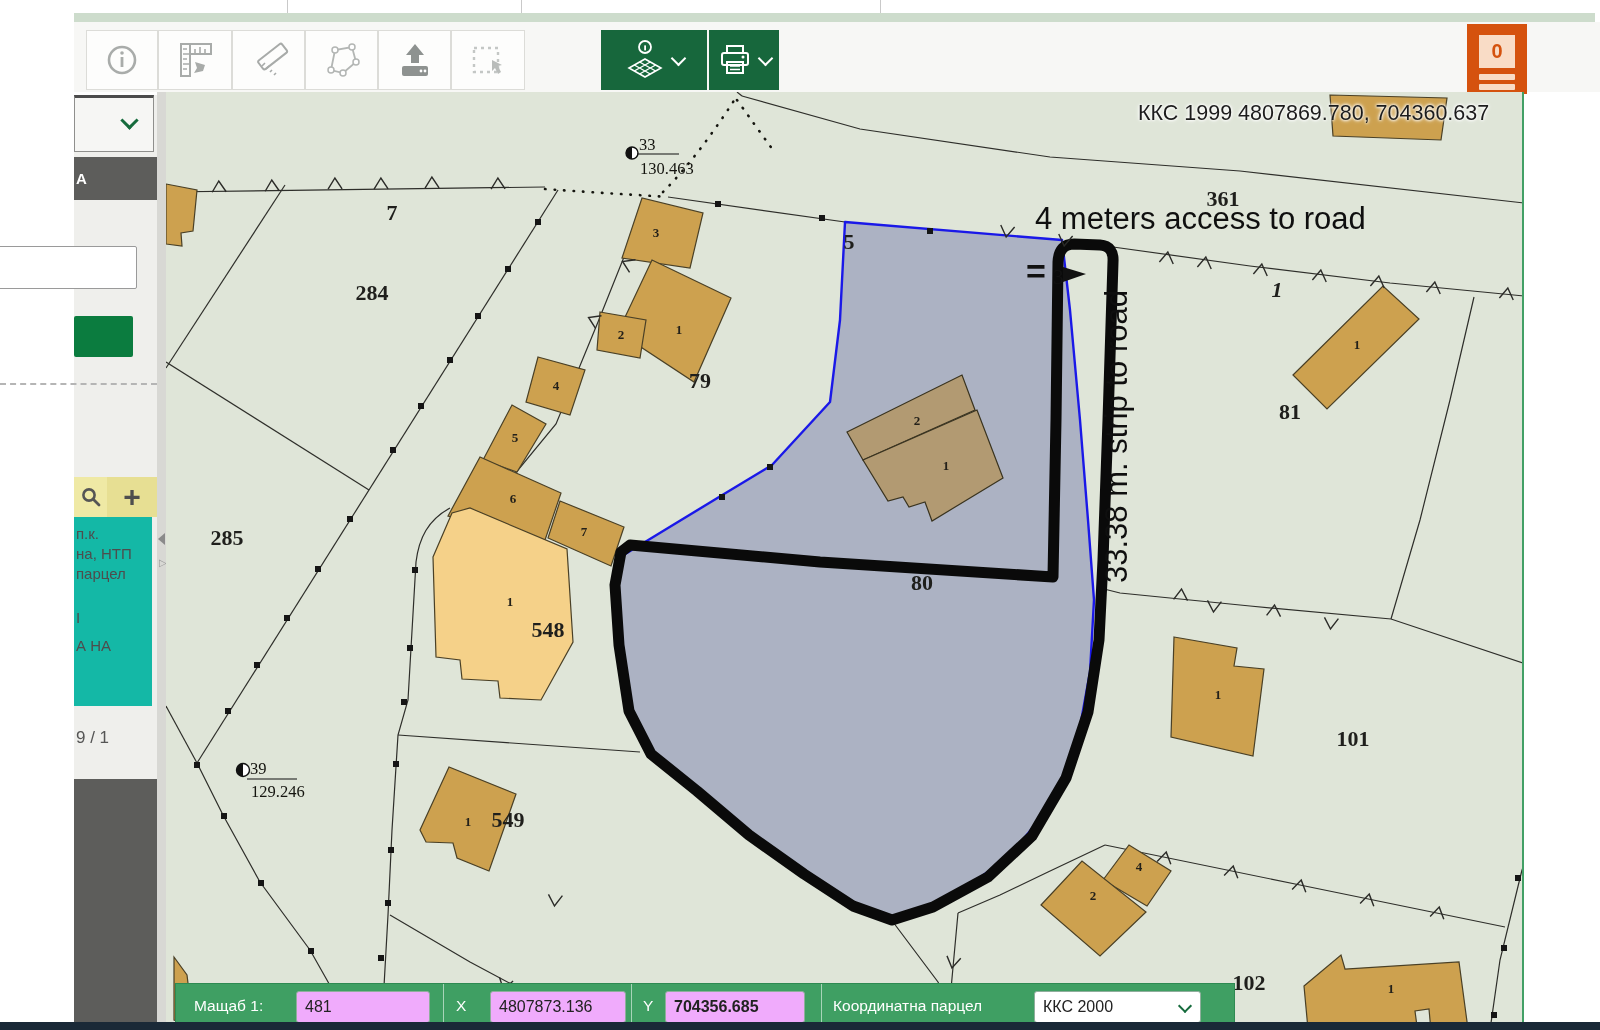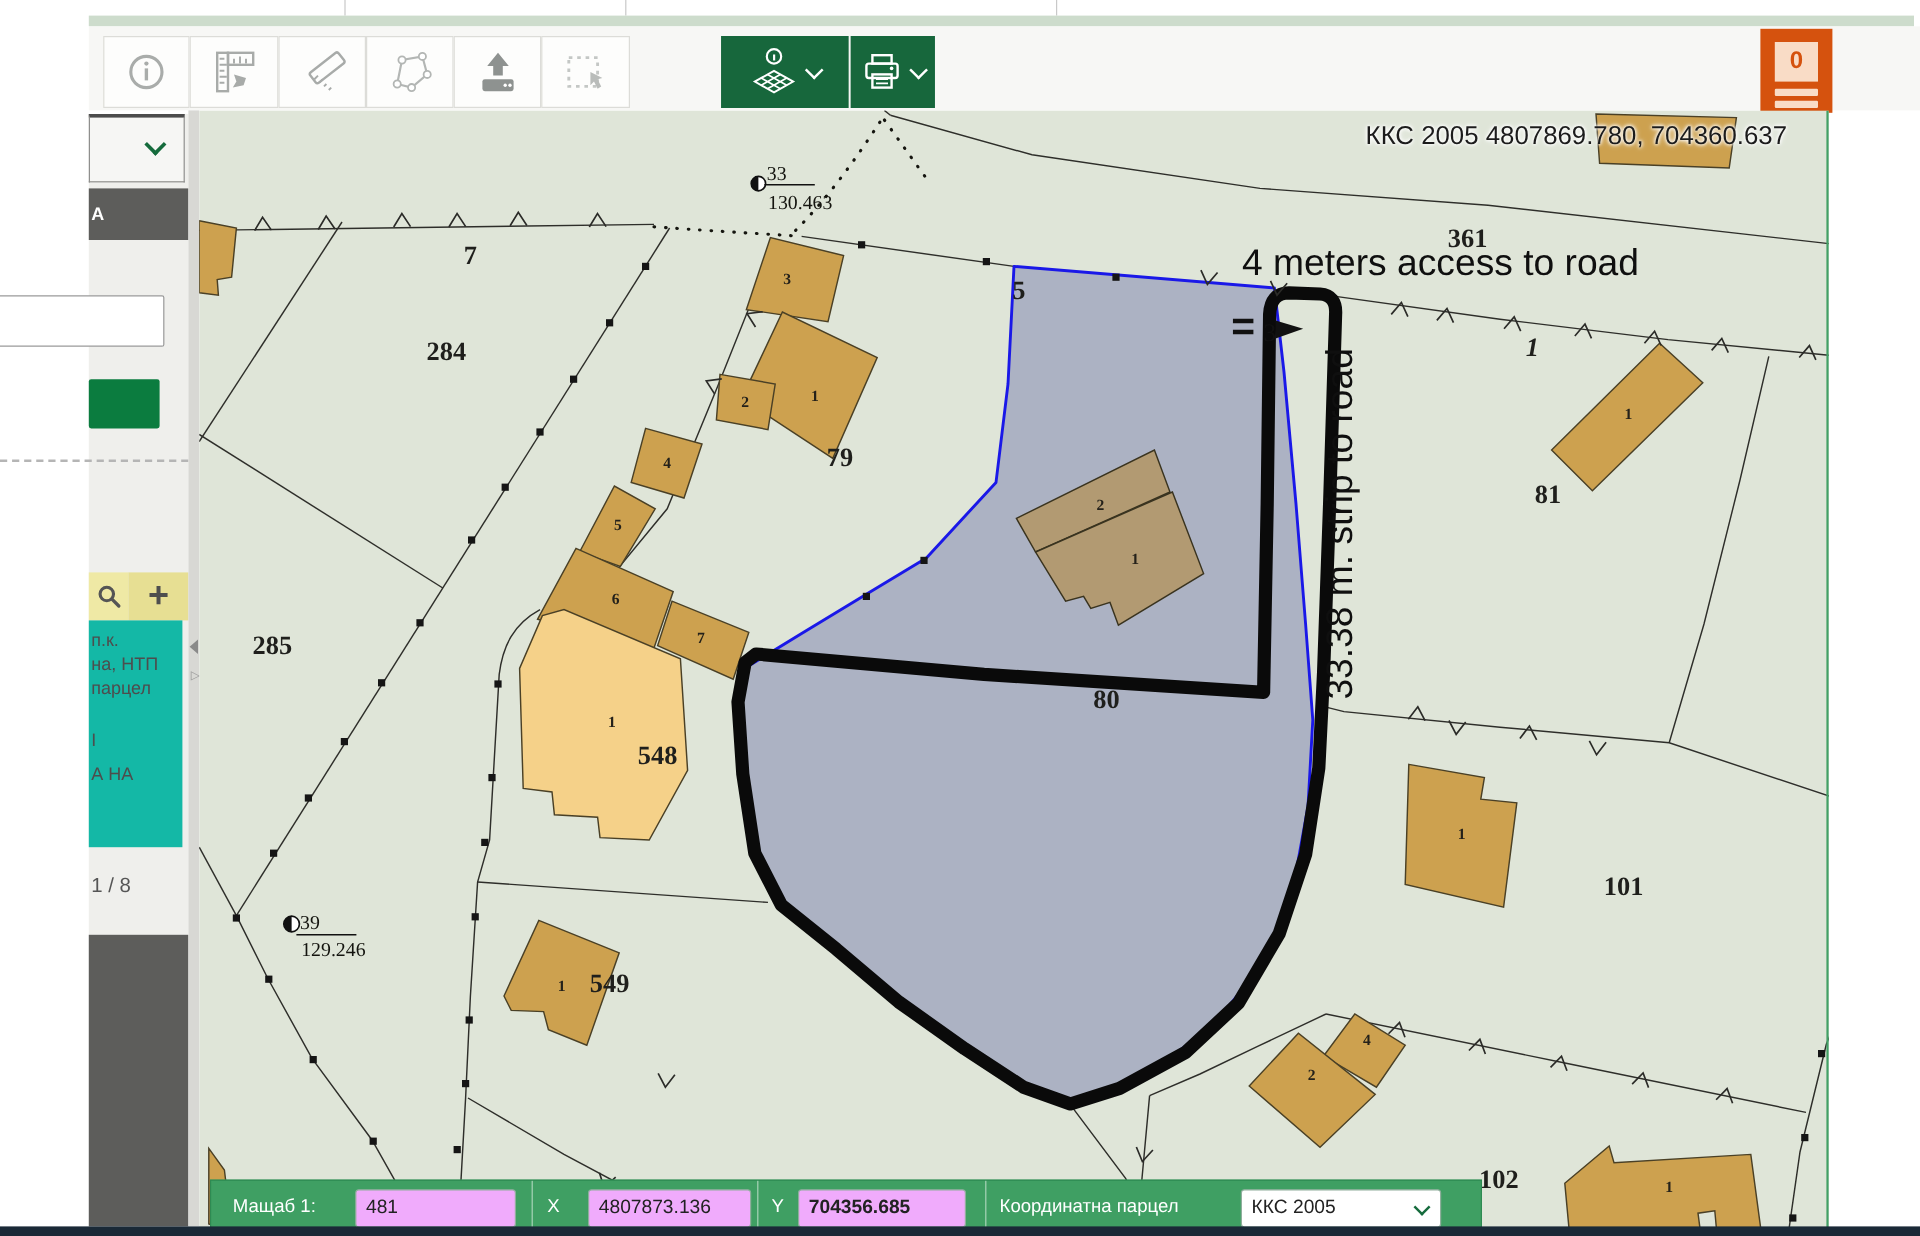--- a/index.html
+++ b/index.html
@@ -177,21 +177,21 @@
   </div>
   <div id="pluscell">+</div>
 </div>
 <div class="abs" id="yellowBlock">
   <div style="top:8px">п.к.</div>
   <div style="top:28px">на, НТП</div>
   <div style="top:48px">парцел</div>
   <div style="top:92px">І</div>
   <div style="top:120px">А НА</div>
 </div>
-<div class="abs" id="pager">1 / 8</div>
+<div class="abs" id="pager">9 / 1</div>
 <div class="abs" id="sideDark"></div>
 <div class="abs" id="divider"></div>
 <div class="tri-left"></div>
 <div class="tri-right">▷</div>
 
 <svg class="abs" id="map" viewBox="166 92 1358 938">
   <defs>
     <path id="tick" d="M-7 5 L0 -6 L7 5" fill="none" stroke="#2b2b28" stroke-width="1.4"></path>
     <rect id="sq" x="-3" y="-3" width="6" height="6" fill="#151515"></rect>
   </defs>
@@ -380,32 +380,32 @@
     <text class="ann" x="1035" y="229">4 meters access to road</text>
     <text class="ann" transform="translate(1127 583) rotate(-90)">33.38 m. strip to road</text>
     <text x="1026" y="283" font-size="34" font-weight="bold" font-family="Liberation Sans, sans-serif" fill="#111">=</text>
     <text x="1053" y="284" font-size="21" font-family="Liberation Serif, serif" fill="#111">3</text>
     <polygon points="1063,267 1086,274 1063,282" fill="#111"></polygon>
   </g>
 
   <line x1="1523" y1="92" x2="1523" y2="1030" stroke="#43a066" stroke-width="2"></line>
 </svg>
 
-<div class="abs" id="coordReadout">ККС 2005 4807869.780, 704360.637</div>
+<div class="abs" id="coordReadout">ККС 1999 4807869.780, 704360.637</div>
 
 <div class="abs" id="statusbar">
   <div class="lbl" style="left:18px">Мащаб  1:</div>
   <input style="left: 120px; width: 134px;" value="481">
   <div class="sep" style="left:267px"></div>
   <div class="lbl" style="left:280px">X</div>
   <input style="left: 302px; width: 136px; margin-left: 12px;" value="4807873.136">
   <div class="sep" style="left:455px"></div>
   <div class="lbl" style="left:467px">Y</div>
   <input style="left: 489px; width: 140px; font-weight: bold;" value="704356.685">
   <div class="sep" style="left:645px"></div>
   <div class="lbl" style="left:657px">Координатна парцел</div>
   <div id="crsdrop">
-    <span>ККС 2005</span>
+    <span>ККС 2000</span>
     <span class="gchev"></span>
   </div>
 </div>
 
 <div class="abs" id="navy"></div>
 
 </body></html>

